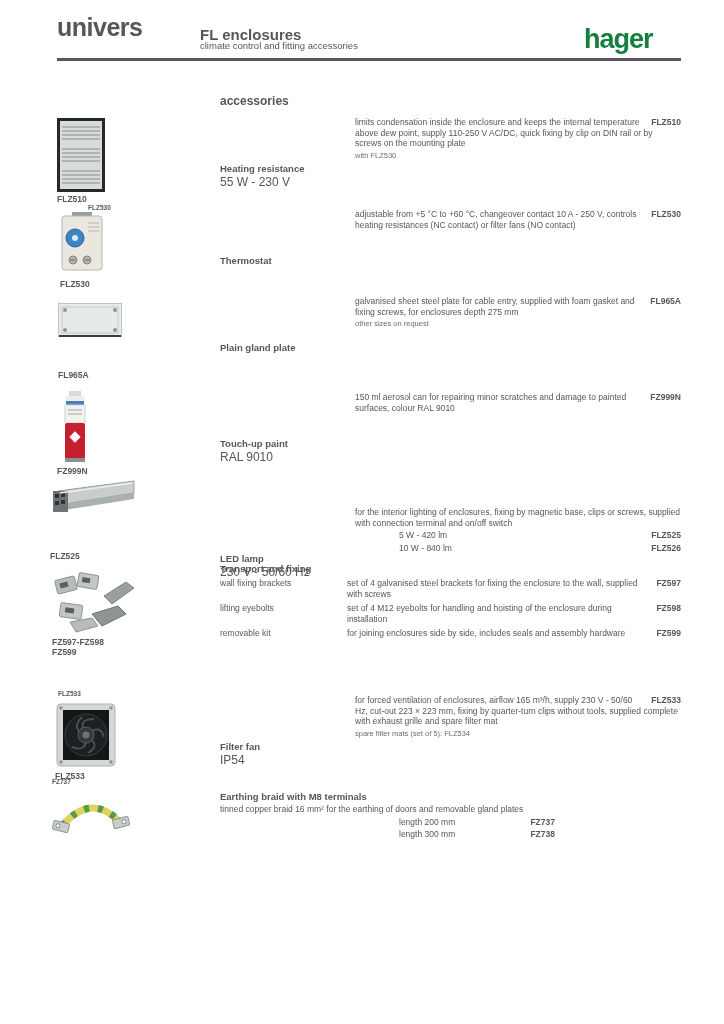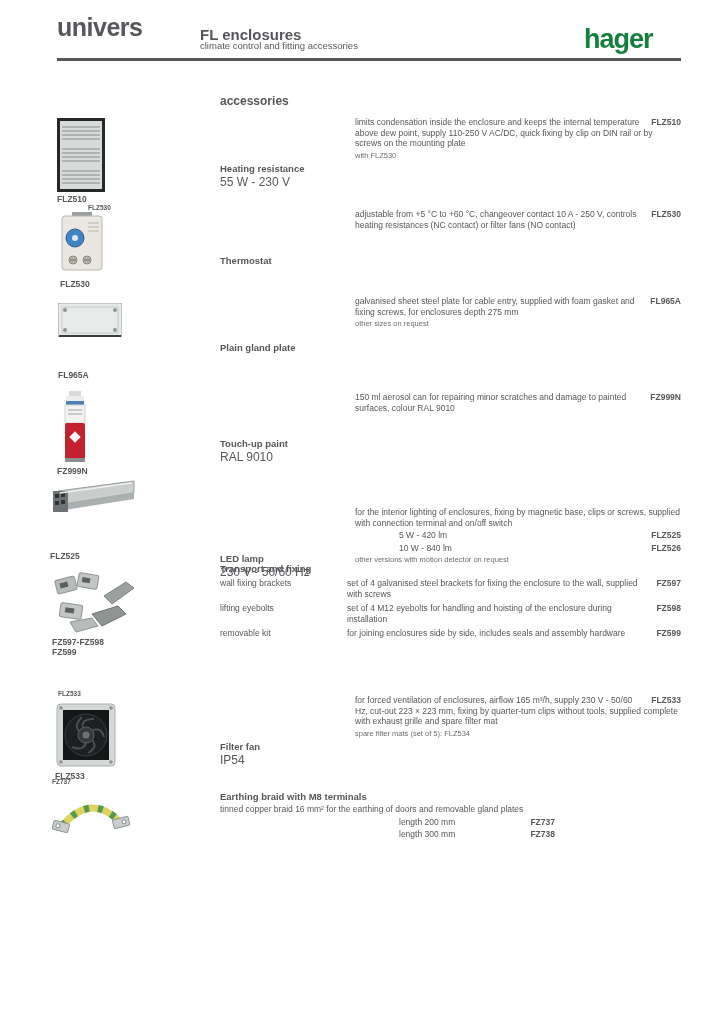--- a/index.html
+++ b/index.html
@@ -206,21 +206,20 @@
       <div class="colB">
         <span>for the interior lighting of enclosures, fixing by magnetic base, clips or screws, supplied with connection terminal and on/off switch</span>
         <div class="vrow">
           <span class="vlabel">5 W - 420 lm</span>
           <span class="vref">FLZ525</span>
         </div>
         <div class="vrow">
           <span class="vlabel">10 W - 840 lm</span>
           <span class="vref">FLZ526</span>
         </div>
-        <div class="note">other versions with motion detector on request</div>
       </div>
     </div>
   </div>
 
   <div class="abs" style="left:52px;top:570px;">
     <svg width="88" height="64">
       <g transform="rotate(-14 14 15)">
           <rect x="4" y="8" width="20" height="14" rx="2" fill="#b7bcba" stroke="#8f9593"></rect>
           <rect x="8" y="12" width="8" height="5" fill="#5a5f61"></rect>
         </g>

